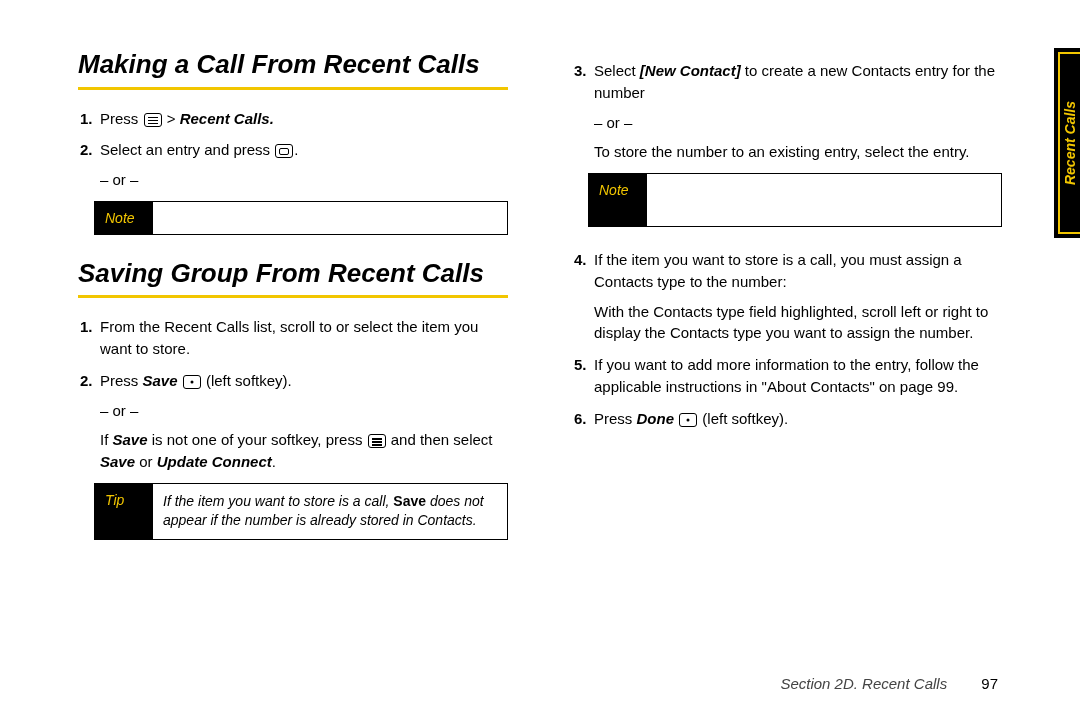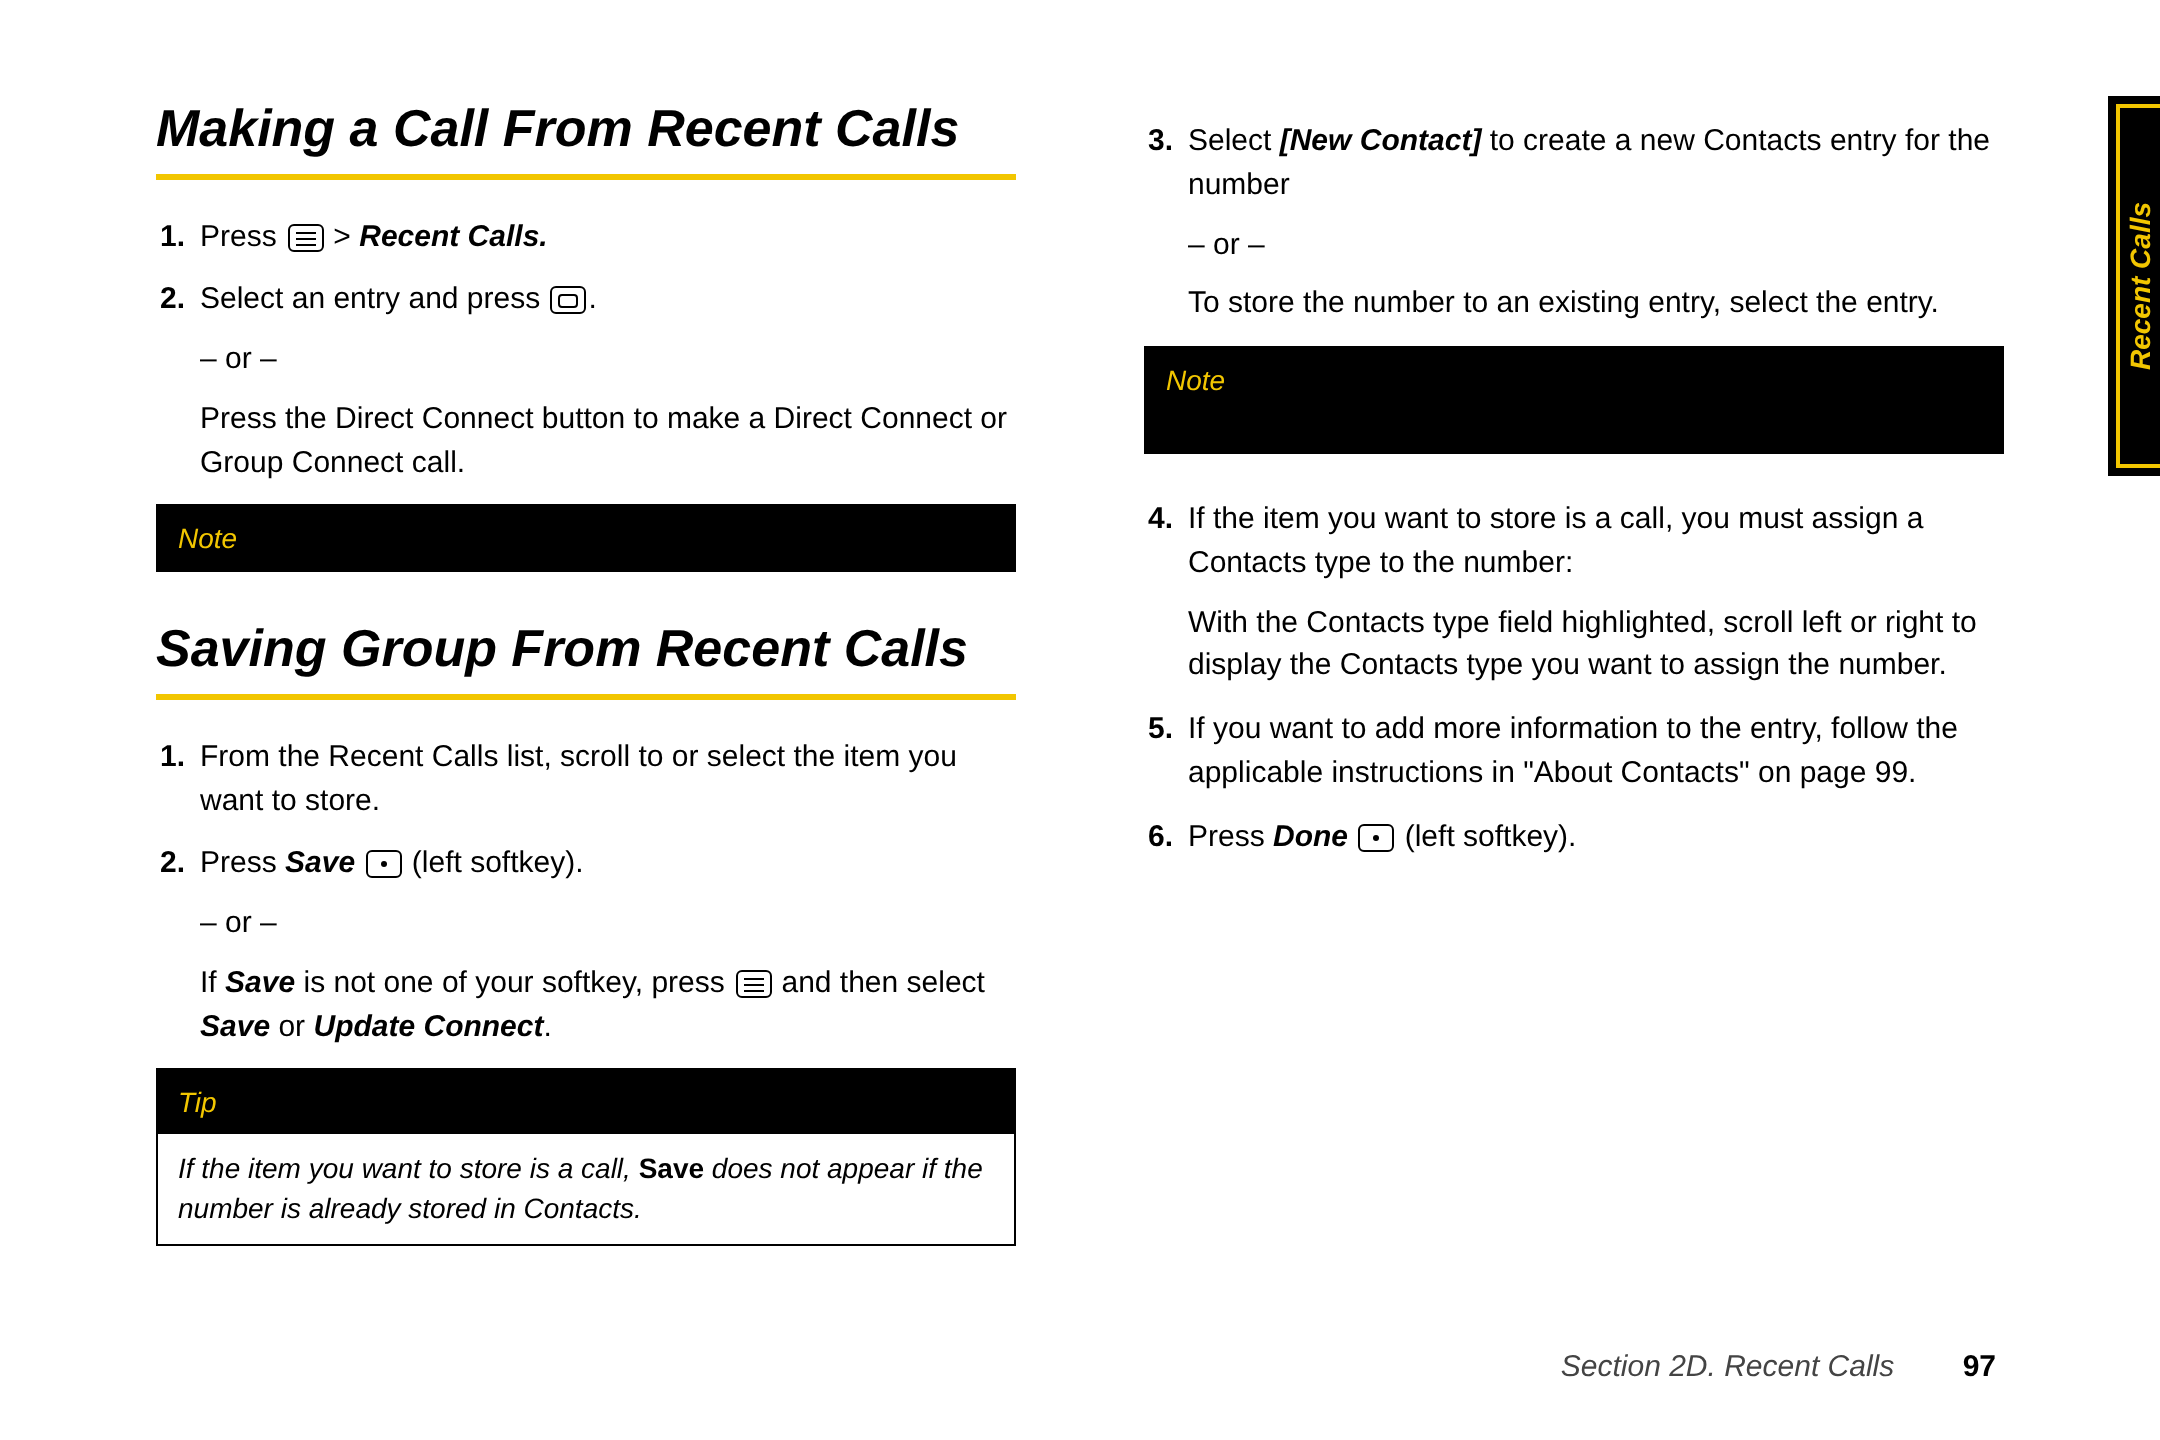--- a/index.html
+++ b/index.html
@@ -82,23 +82,22 @@
     position: absolute;
     left: 50%; top: 50%;
     width: 3px; height: 3px;
     background: #000;
     border-radius: 50%;
     transform: translate(-50%,-50%);
   }
   .notebox {
     border: 1px solid #000;
     display: flex;
-    margin: 10px 0 22px 0;
+    margin: 10px 0 22px 16px;
     font-size: 14px;
-    flex-direction: column;
   }
   .notebox .tag {
     background: #000;
     color: #f2c600;
     font-style: italic;
     font-weight: normal;
     padding: 8px 10px;
     min-width: 58px;
   }
   .notebox .body {
@@ -140,21 +139,21 @@
   .footer {
     position: absolute;
     right: 82px;
     bottom: 28px;
     font-size: 15px;
     font-style: italic;
     color: #444;
   }
   .footer .pn {
     font-style: normal;
-    font-weight: bold;
+    font-weight: normal;
     margin-left: 30px;
     color: #000;
   }
 </style>
 </head>
 <body>
 
 <div class="side-tab">
   <div class="inner">
       <span>Recent Calls</span>
@@ -170,21 +169,20 @@
 
     <ol>
       <li>
         <span class="num">1.</span>
         <span>Press </span><span class="icon icon-menu"></span><span> &gt; </span><span class="bi">Recent Calls.</span>
       </li>
       <li>
         <span class="num">2.</span>
         <span>Select an entry and press </span><span class="icon icon-talk"></span><span>.</span>
         <span class="sub">– or –</span>
-        <span class="sub">Press the Direct Connect button to make a Direct Connect or Group Connect call.</span>
       </li>
     </ol>
 
     <div class="notebox">
       <div class="tag">Note</div>
     </div>
 
     <h2>Saving Group From Recent Calls</h2>
     <div class="rule"></div>
 

